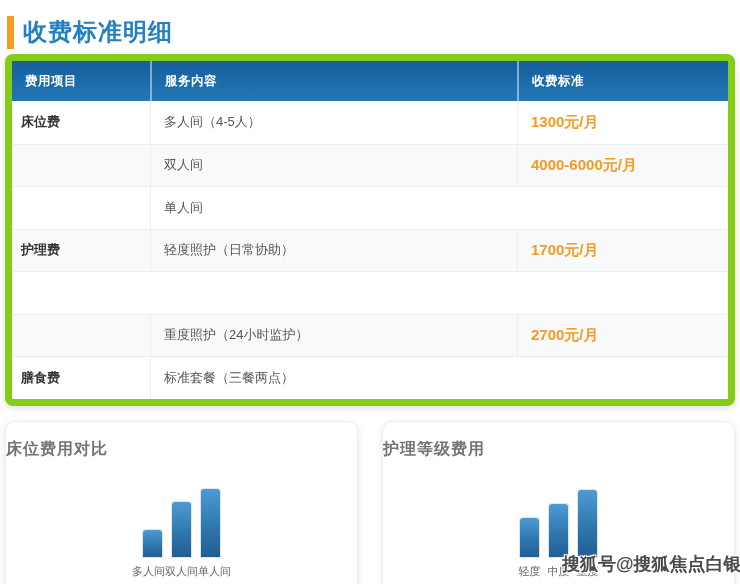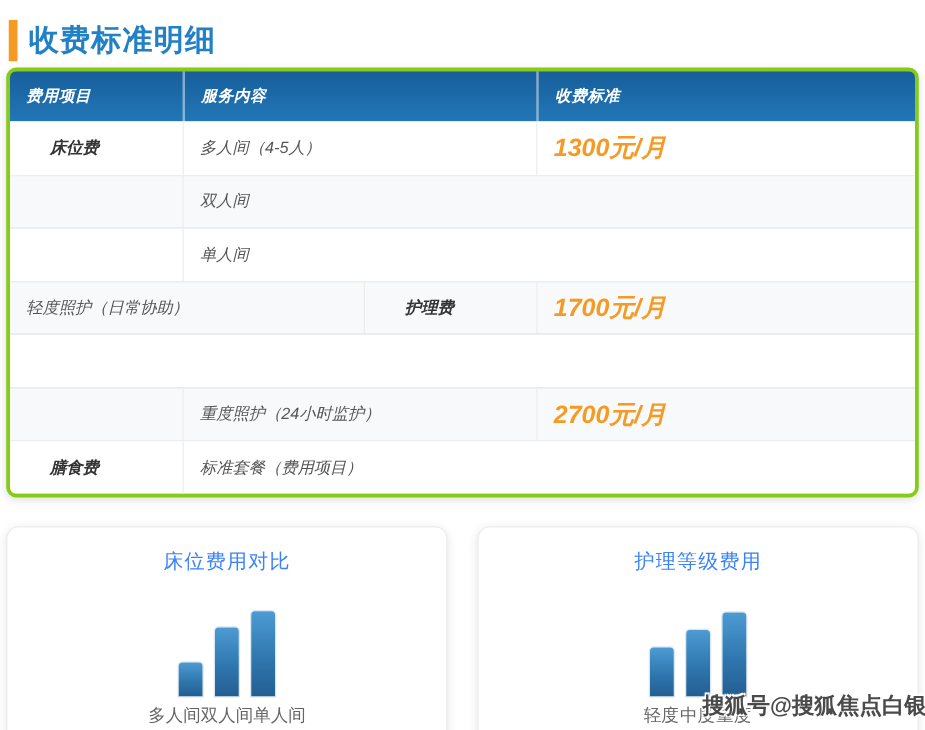--- a/index.html
+++ b/index.html
@@ -29,84 +29,83 @@
     letter-spacing: 1px;
   }
 
   
   .table-card {
     position: absolute;
     left: 5px; top: 54px;
     width: 730px;
     border-radius: 8px;
     overflow: hidden;
-    background: #eab308;
-    border: 3px solid #84cc16;
+    background: #15803d;
+    border: 7px solid #84cc16;
     box-shadow: 0 2px 7px rgba(0,0,0,0.13);
-    font-style: italic;
   }
   .thead {
     display: flex;
     height: 40px;
     background: linear-gradient(180deg, #175e9c 0%, #2277b6 100%);
   }
   .th {
     display: flex; align-items: center;
     color: #ffffff;
     font-size: 12.5px;
     font-weight: bold;
     padding-left: 13px;
     letter-spacing: 0.5px;
   }
   .th + .th { border-left: 2px solid rgba(220,230,238,0.55); }
   .col-item    { width: 138px; }
-  .col-service { width: 283px; }
+  .col-service { width: 367px; }
   .col-price   { width: 269px; flex: 1; }
 
   .trow {
     display: flex;
     height: 42.5px;
     background: #ffffff;
     border-top: 1px solid #ebedef;
   }
   .trow:first-child { border-top: none; }
   .trow.alt { background: #f8f9fa; }
   .td {
     display: flex; align-items: center;
     padding-left: 13px;
     font-size: 13px;
   }
   .td + .td { border-left: 1px solid #ededee; }
-  .td.item-cell  { color: #333333; font-weight: bold; padding-left: 32px; }
+  .td.item-cell  { color: #333333; font-weight: bold; padding-left: 9px; }
   .td.service-cell { color: #555555; }
-  .td.price-cell { color: #f59a23; font-weight: bold; font-size: 20px; }
+  .td.price-cell { color: #f59a23; font-weight: bold; font-size: 15px; }
 
   
   .charts-row {
     position: absolute;
     left: 5px; top: 421px;
     width: 730px;
     display: flex;
     gap: 24px;
   }
   .chart-card {
     width: 353px;
     height: 200px;
     background: #ffffff;
     border: 1px solid #ededed;
     border-radius: 10px;
     box-shadow: 0 2px 8px rgba(0,0,0,0.10);
     padding-top: 17px;
     overflow: hidden;
   }
   .chart-title {
-    text-align: center;
-    color: #3b82f6;
+    text-align: left;
+    color: #737373;
     font-size: 16px;
-    font-weight: normal;
+    font-weight: bold;
     letter-spacing: 1px;
   }
   .bars {
     display: flex;
     align-items: flex-end;
     justify-content: center;
     gap: 10px;
     height: 68px;
     margin-top: 29px;
   }
@@ -116,21 +115,22 @@
     background: linear-gradient(180deg, #4d9bd3 0%, #2f77af 55%, #235e92 100%);
     box-shadow: 0 0 0 1px rgba(190,210,228,0.55);
   }
   .bar-labels {
     display: flex;
     justify-content: center;
     margin-top: 7px;
   }
   .bar-label {
     min-width: 29px;
-    font-size: 14px;
+    text-align: center;
+    font-size: 11px;
     color: #666666;
     white-space: nowrap;
   }
 
   
   .watermark {
     position: absolute;
     left: 562px;
     top: 552px;
     font-size: 18px;
@@ -161,41 +161,42 @@
   </div>
   <div id="table-body">
       <div class="trow">
         <div class="td item-cell col-item">床位费</div>
         <div class="td service-cell col-service">多人间（4-5人）</div>
         <div class="td price-cell col-price">1300元/月</div>
       </div>
       <div class="trow alt">
         <div class="td item-cell col-item"></div>
         <div class="td service-cell col-service">双人间</div>
+        <div class="td price-cell col-price">4000-6000元/月</div>
       </div>
       <div class="trow">
         <div class="td item-cell col-item"></div>
         <div class="td service-cell col-service">单人间</div>
       </div>
       <div class="trow alt">
+        <div class="td item-cell col-item">护理费</div>
         <div class="td service-cell col-service">轻度照护（日常协助）</div>
-        <div class="td item-cell col-item">护理费</div>
         <div class="td price-cell col-price">1700元/月</div>
       </div>
       <div class="trow">
         <div class="td item-cell col-item"></div>
       </div>
       <div class="trow alt">
         <div class="td item-cell col-item"></div>
         <div class="td service-cell col-service">重度照护（24小时监护）</div>
         <div class="td price-cell col-price">2700元/月</div>
       </div>
       <div class="trow">
         <div class="td item-cell col-item">膳食费</div>
-        <div class="td service-cell col-service">标准套餐（费用项目）</div>
+        <div class="td service-cell col-service">标准套餐（三餐两点）</div>
       </div>
     </div>
 </div>
 
 <div class="charts-row">
   <div class="chart-card">
     <div class="chart-title">床位费用对比</div>
     <div class="bars">
         <div class="bar" style="height: 27px;"></div>
         <div class="bar" style="height: 55px;"></div>

